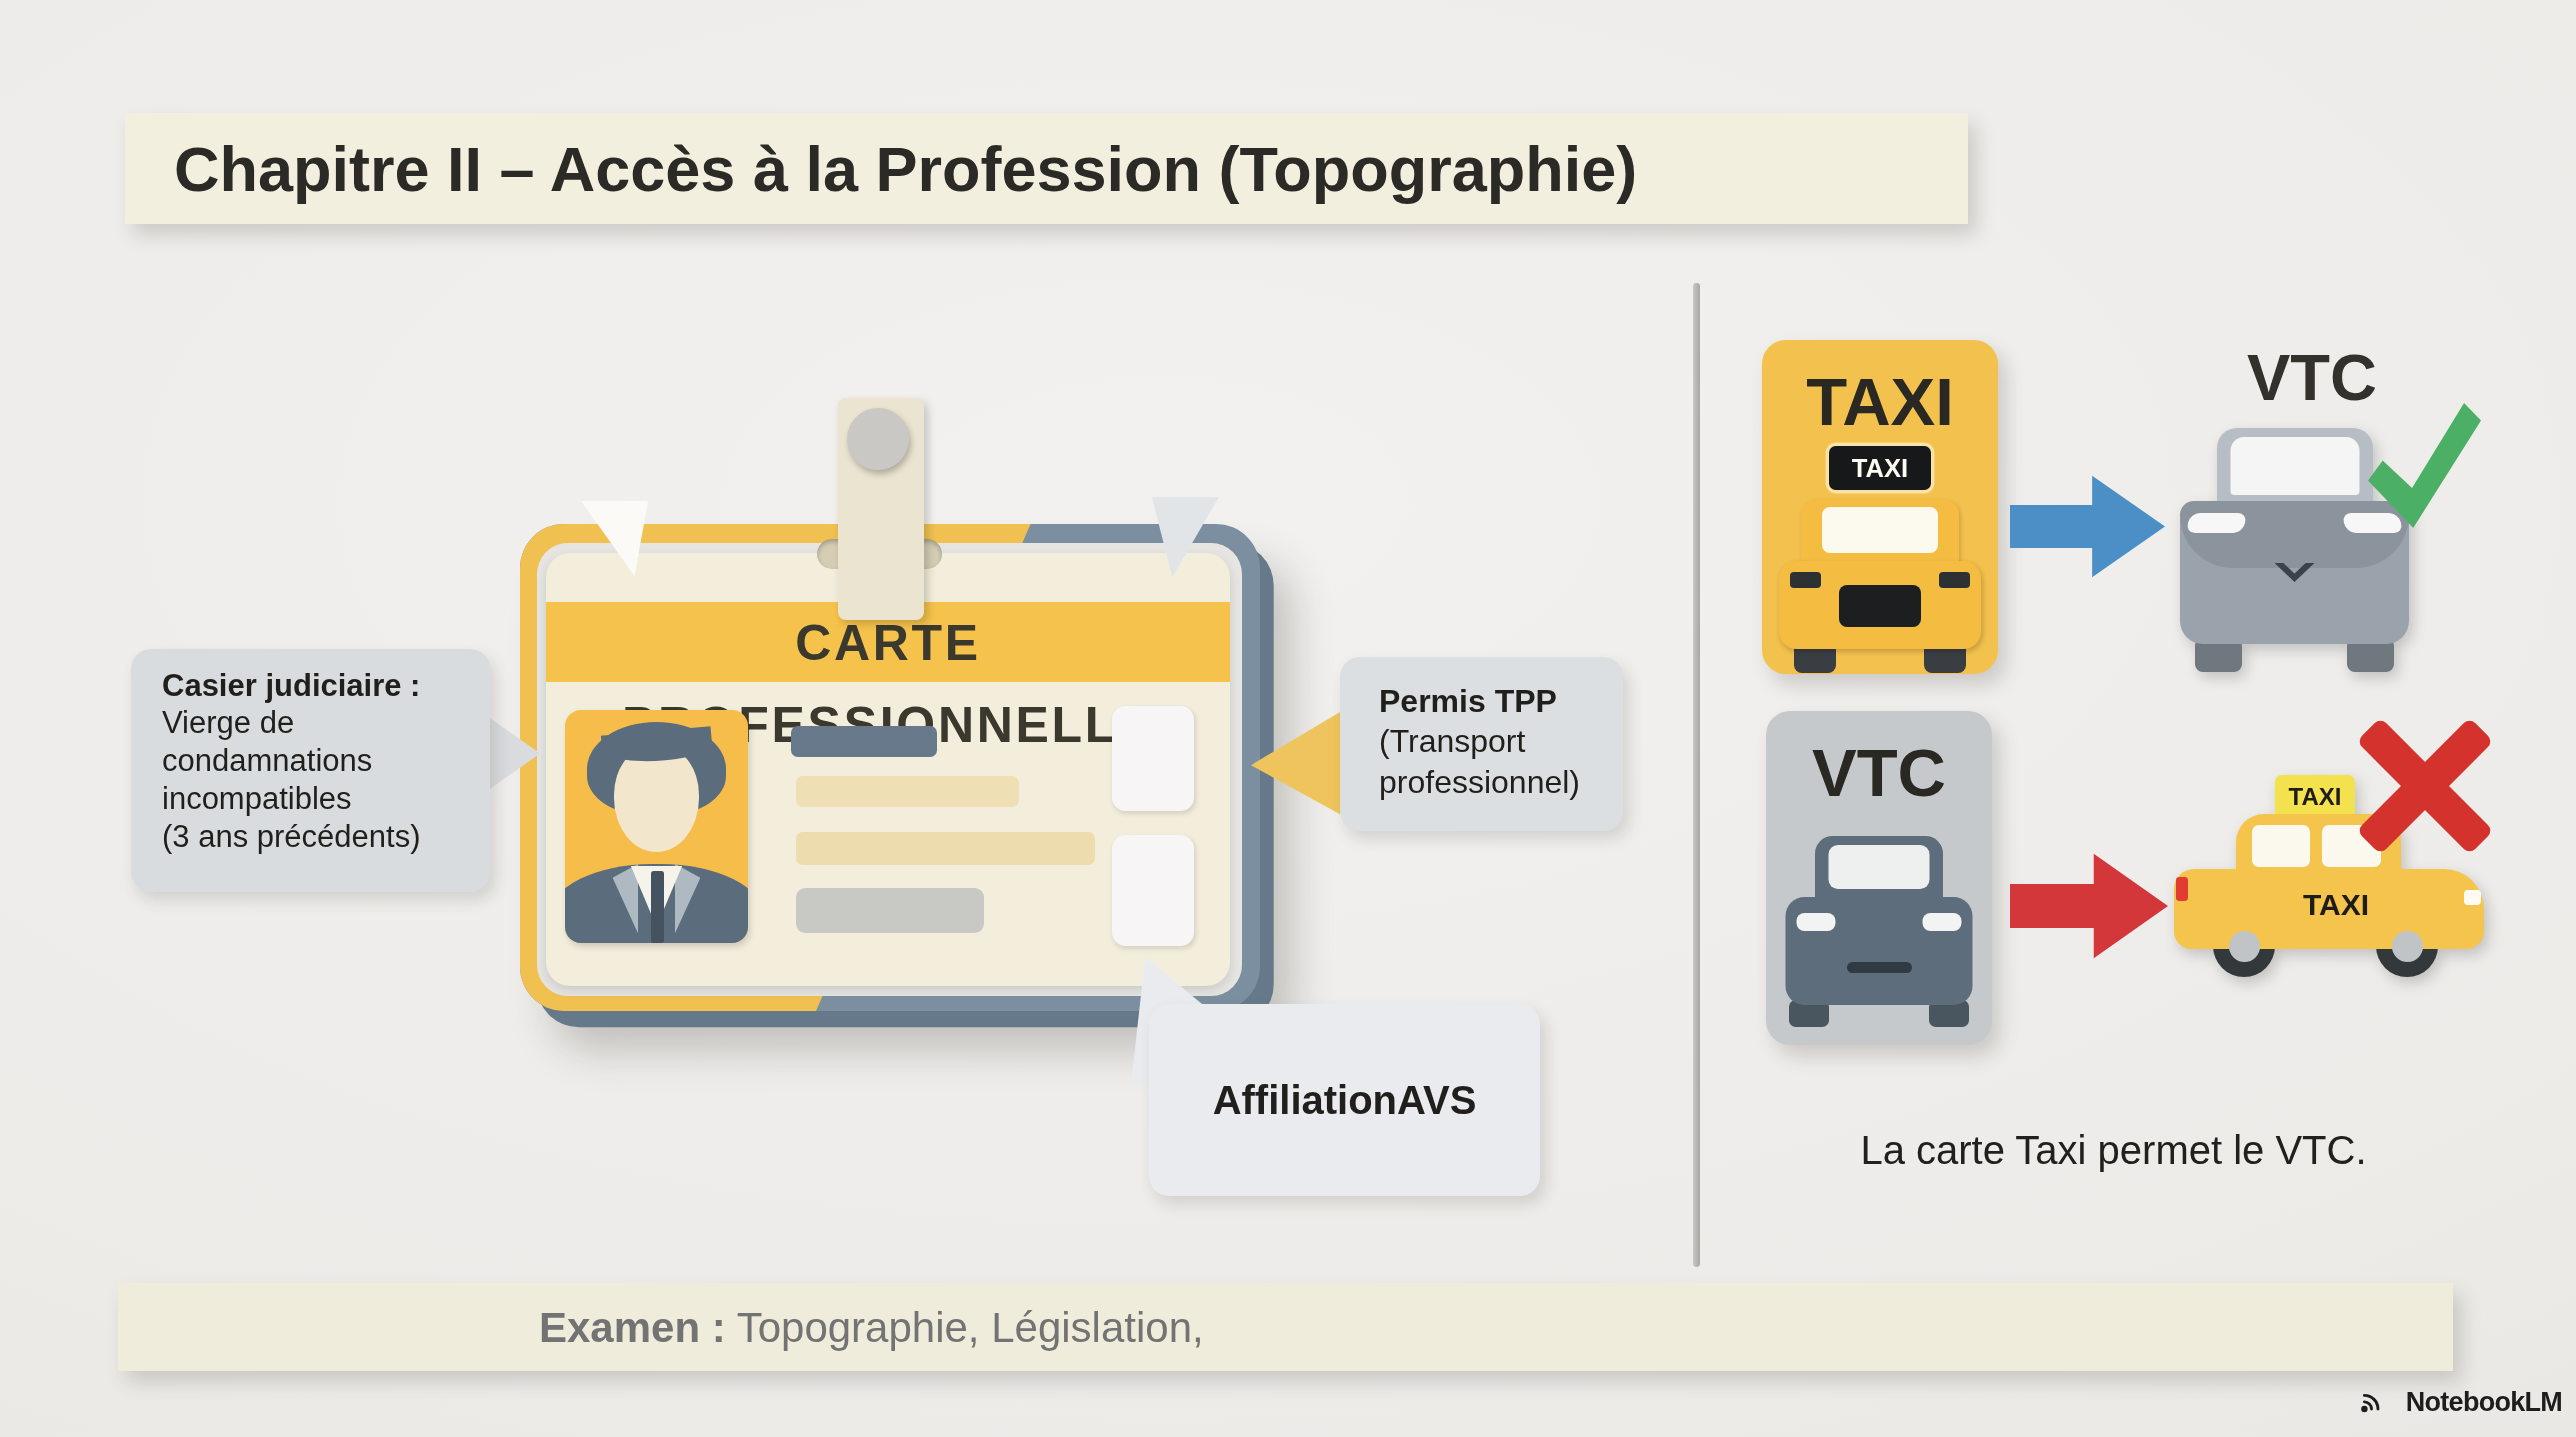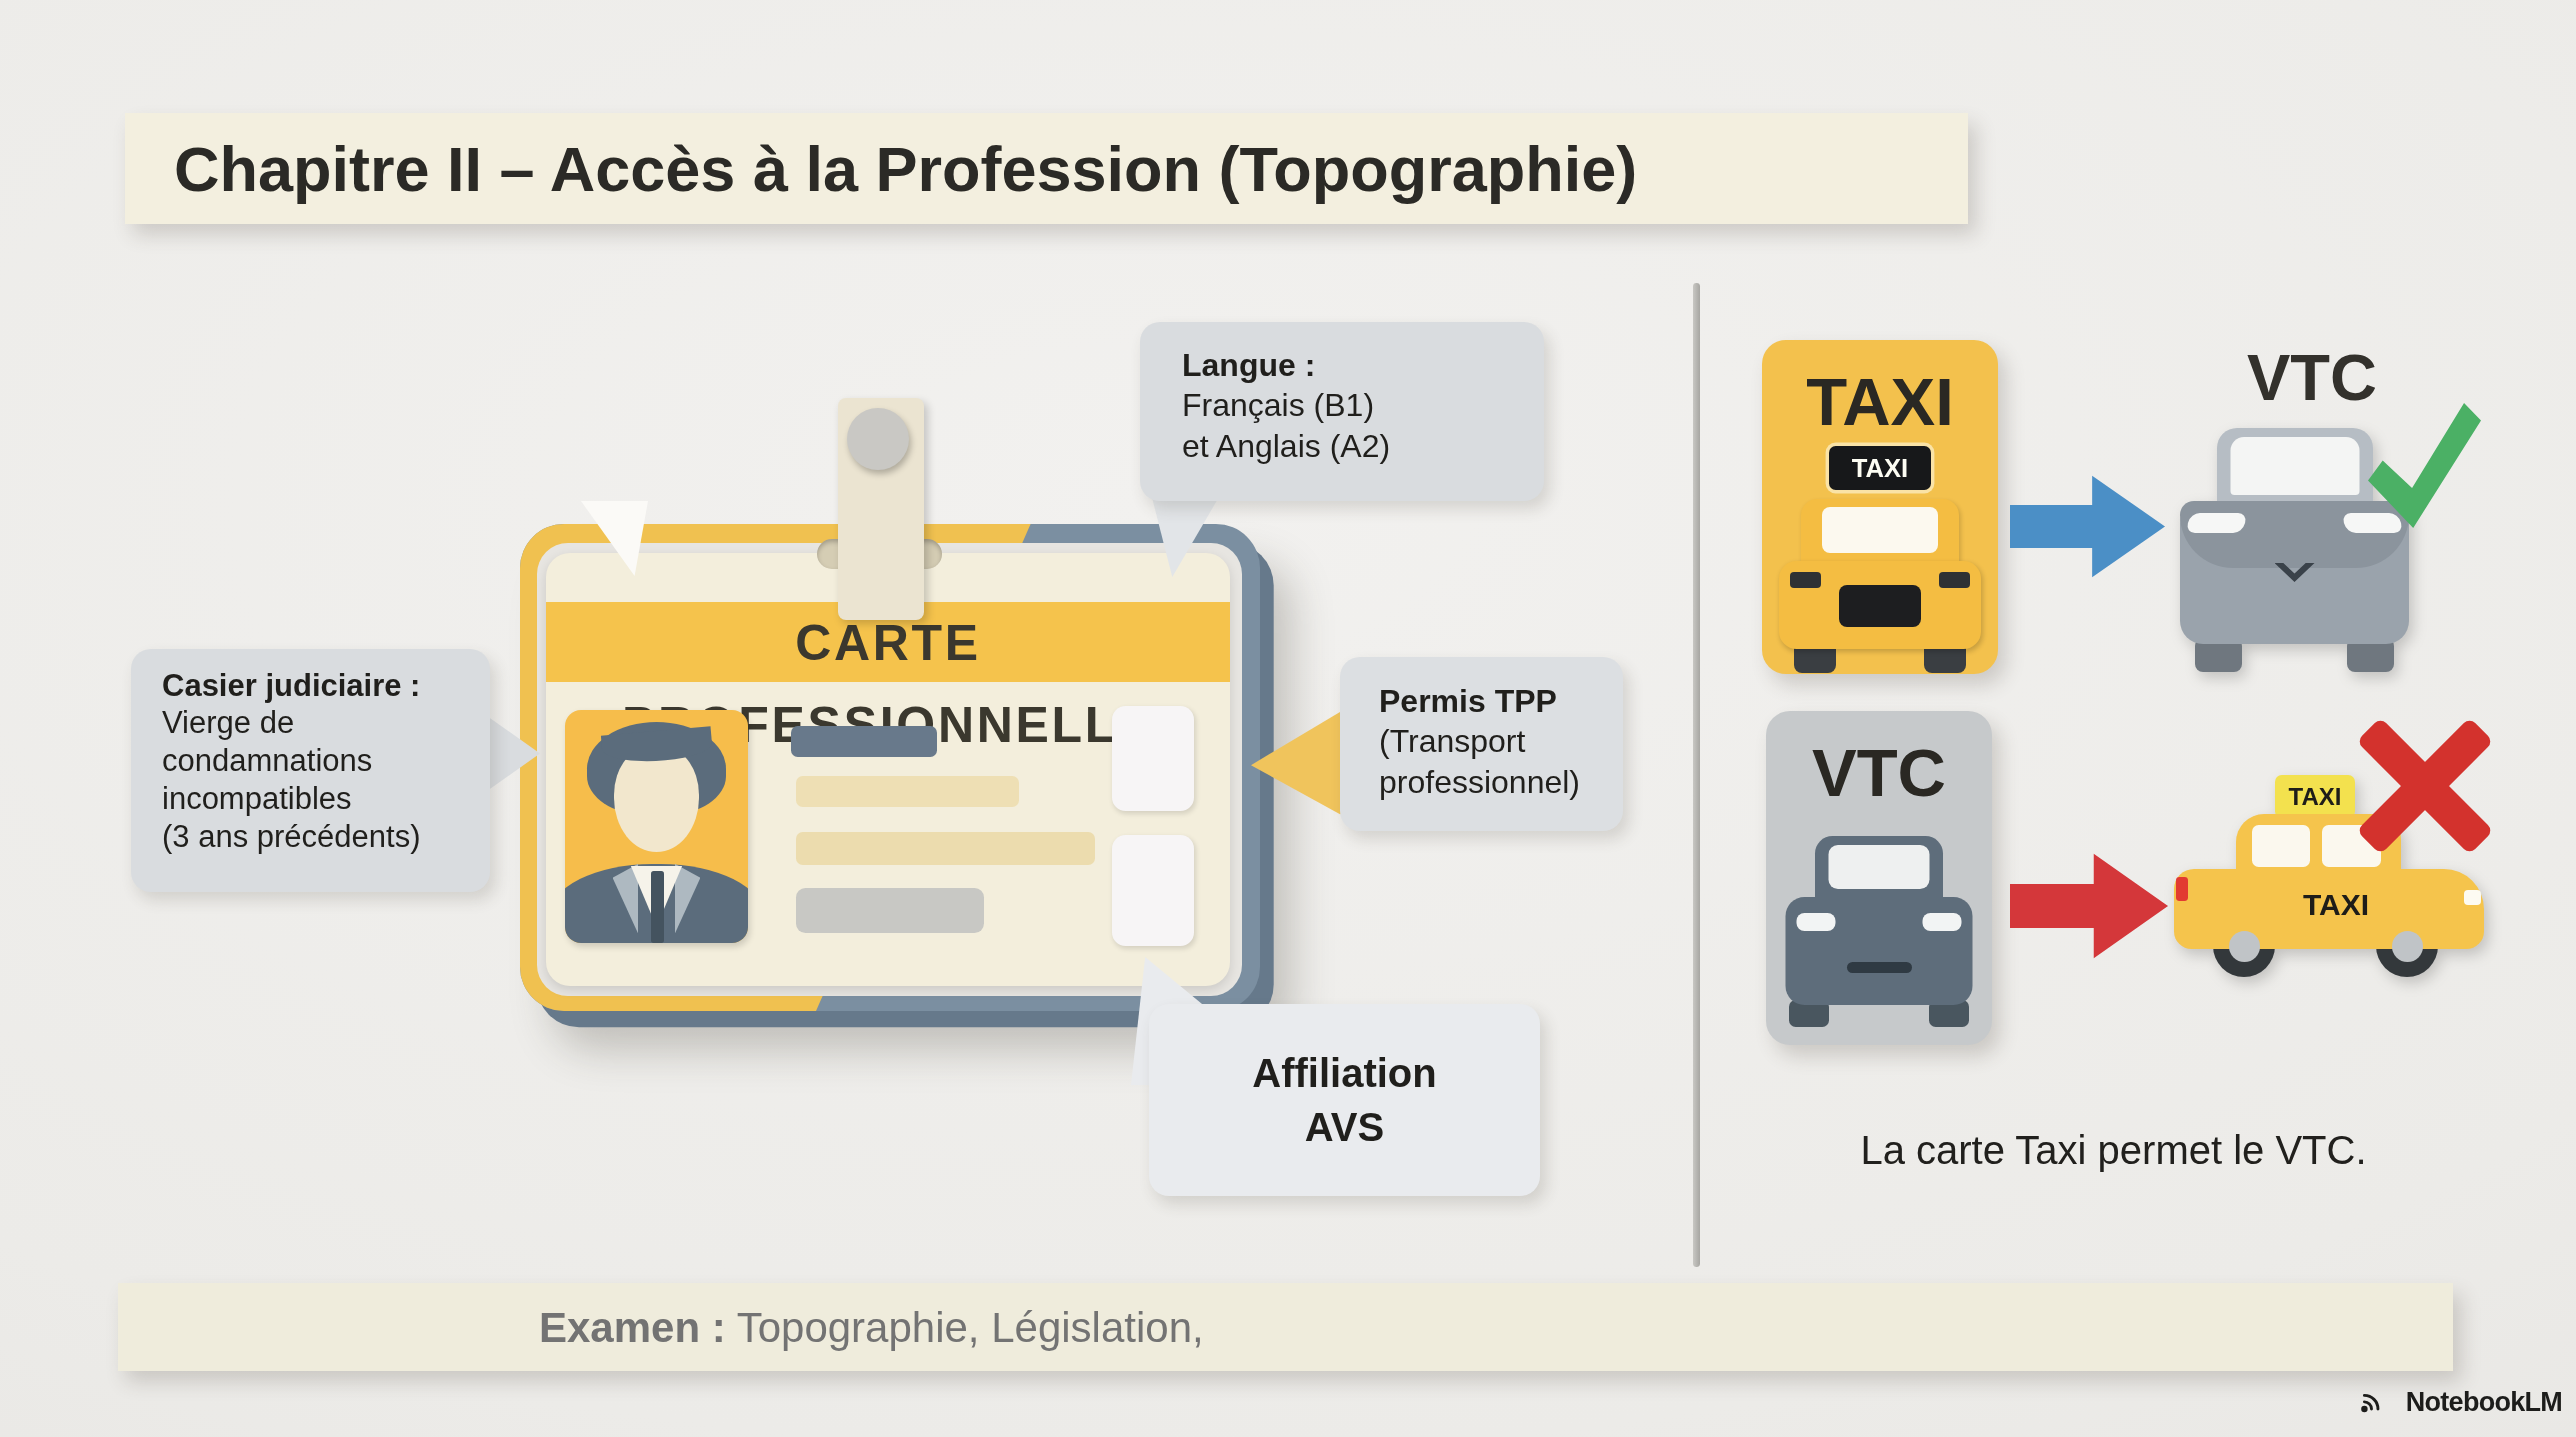--- a/index.html
+++ b/index.html
@@ -30,21 +30,21 @@
   #tail-langue{left:1146px;top:497px;width:73px;height:80px;background:#e2e5e8;
      clip-path:polygon(8% 0,100% 0,36% 100%);}
   #bubble-casier{left:131px;top:649px;width:359px;height:243px;background:#d9dcdf;padding:17.5px 0 0 31px;box-sizing:border-box;}
   #bubble-casier .ln,#bubble-casier .hd{font-size:31px;line-height:1.22;}
   #tail-casier{left:487px;top:716px;width:53px;height:75px;background:#d9dcdf;
      clip-path:polygon(0 0,100% 50%,0 100%);}
   #bubble-tpp{left:1340px;top:657px;width:283px;height:174px;background:#dcdfe2;padding:24px 0 0 39px;box-sizing:border-box;}
   #tail-tpp{left:1251px;top:709px;width:94px;height:108px;background:#f0c45c;
      clip-path:polygon(0 52%,100% 0,100% 100%);border-radius:12px;}
   #bubble-avs{left:1149px;top:1004px;width:391px;height:192px;background:#e9ebee;
-     display:flex;flex-direction:column;align-items:center;justify-content:center;text-align:center;}
+     display:flex;flex-direction:row;align-items:center;justify-content:center;text-align:center;}
   #bubble-avs .ln{font-size:40px;font-weight:bold;line-height:1.35;}
   #tail-avs{left:1131px;top:957px;width:118px;height:128px;background:#e9ebee;
      clip-path:polygon(12% 0,62% 38%,100% 100%,0 100%);}
 
   
   #card-frame{left:520px;top:524px;width:740px;height:487px;border-radius:44px;background:#7b8fa1;
      box-shadow:15px 17.5px 0 -1.3px #66798b, 32px 39px 40px rgba(60,55,45,.25);}
   #card-frame .yellow{position:absolute;inset:0;border-radius:44px;background:#f0c150;
      clip-path:polygon(0 0,69% 0,40% 100%,0 100%);}
   #card-mid{left:537px;top:543px;width:705px;height:453px;border-radius:31px;background:#e7e5e1;}
@@ -180,25 +180,20 @@
     <div class="stamp" style="top:153px;height:105px;left:566px;"></div>
     <div class="stamp" style="top:282px;height:111px;left:566px;"></div>
   </div>
   <div class="abs" id="slot"></div>
   <div class="abs" id="strap"></div>
   <div class="abs" id="strap-button"></div>
 
   <div class="abs" id="tail-permis"></div>
 
   <div class="abs" id="tail-langue"></div>
-  <div class="abs bubble softpaper" id="bubble-langue">
-    <div class="hd">Langue :</div>
-    <div class="ln">Français (B1)</div>
-    <div class="ln">et Anglais (A2)</div>
-  </div>
 
   <div class="abs" id="tail-casier"></div>
   <div class="abs bubble softpaper" id="bubble-casier">
     <div class="hd">Casier judiciaire :</div>
     <div class="ln">Vierge de</div>
     <div class="ln">condamnations</div>
     <div class="ln">incompatibles</div>
     <div class="ln">(3 ans précédents)</div>
   </div>
 

